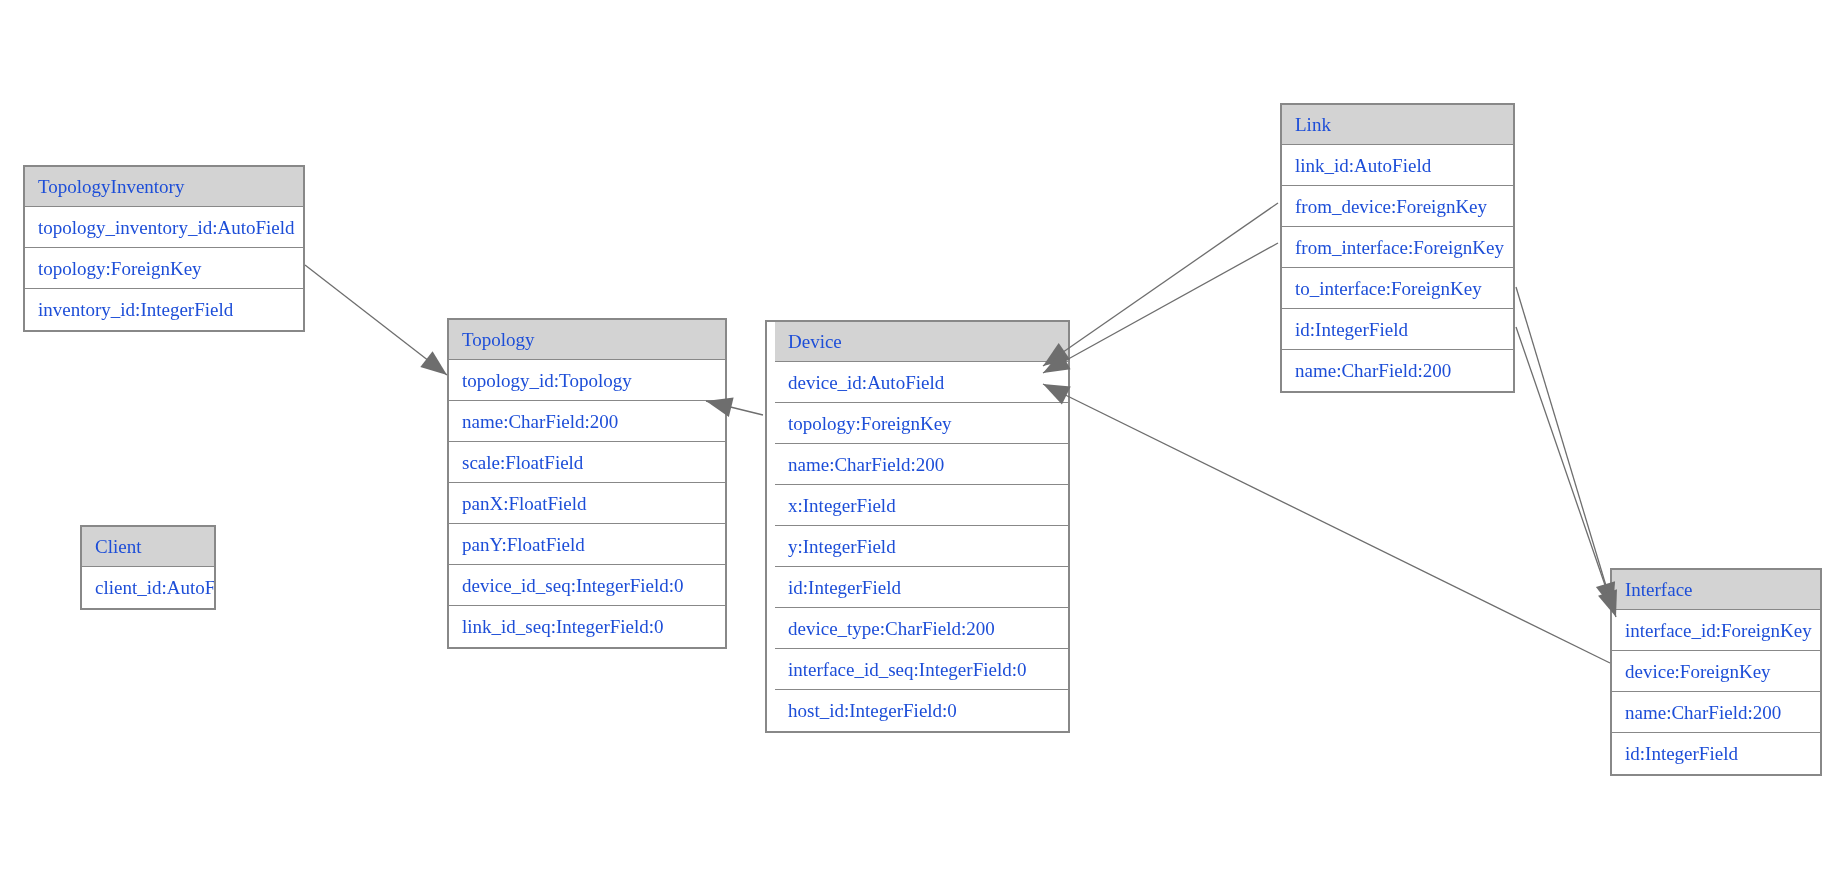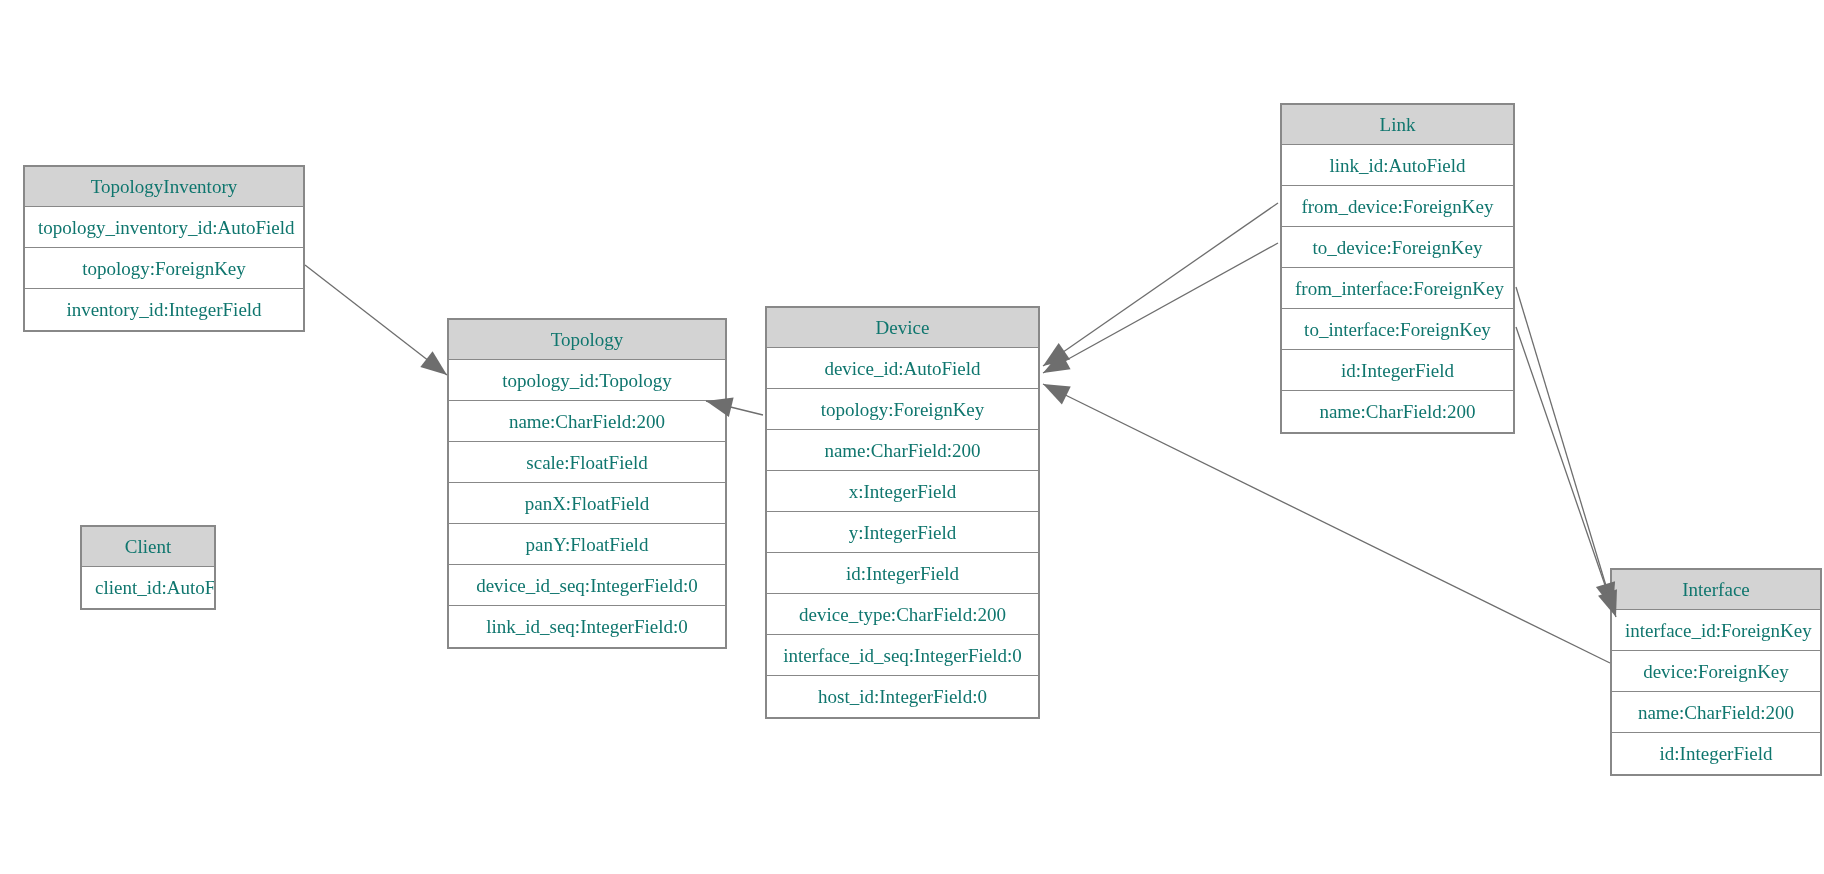--- a/index.html
+++ b/index.html
@@ -18,24 +18,23 @@
     pointer-events: none;
     z-index: 2;
   }
   .edges line { stroke: #6e6e6e; stroke-width: 1.3; }
   .edges .head { fill: #6e6e6e; }
   .table {
     position: absolute;
     box-sizing: border-box;
     background: #ffffff;
     border: 2px solid #888888;
-    color: #0f766e;
+    color: #1d4ed8;
     font-size: 19px;
     z-index: 1;
-    text-align: center;
   }
   .th {
     box-sizing: border-box;
     height: 40px;
     line-height: 40px;
     padding: 0 13px;
     background: #d3d3d3;
     border-bottom: 1px solid #888888;
     white-space: nowrap;
     overflow: hidden;
@@ -88,38 +87,37 @@
     <div class="tr">panY:FloatField</div>
     <div class="tr">device_id_seq:IntegerField:0</div>
     <div class="tr">link_id_seq:IntegerField:0</div>
   </div>
 
   <div class="table" style="left:80px; top:525px; width:136px;">
     <div class="th">Client</div>
     <div class="tr">client_id:AutoField</div>
   </div>
 
-  <div class="table" style="left:765px; top:306px; width:275px;">
+  <div class="table" style="left:765px; top:320px; width:305px;padding-left:8px;">
     <div class="th">Device</div>
     <div class="tr">device_id:AutoField</div>
     <div class="tr">topology:ForeignKey</div>
     <div class="tr">name:CharField:200</div>
     <div class="tr">x:IntegerField</div>
     <div class="tr">y:IntegerField</div>
     <div class="tr">id:IntegerField</div>
     <div class="tr">device_type:CharField:200</div>
     <div class="tr">interface_id_seq:IntegerField:0</div>
     <div class="tr">host_id:IntegerField:0</div>
   </div>
 
   <div class="table" style="left:1280px; top:103px; width:235px;">
     <div class="th">Link</div>
     <div class="tr">link_id:AutoField</div>
     <div class="tr">from_device:ForeignKey</div>
-    <div class="tr">to_device:ForeignKey</div>
     <div class="tr">from_interface:ForeignKey</div>
     <div class="tr">to_interface:ForeignKey</div>
     <div class="tr">id:IntegerField</div>
     <div class="tr">name:CharField:200</div>
   </div>
 
   <div class="table" style="left:1610px; top:568px; width:212px;">
     <div class="th">Interface</div>
     <div class="tr">interface_id:ForeignKey</div>
     <div class="tr">device:ForeignKey</div>

